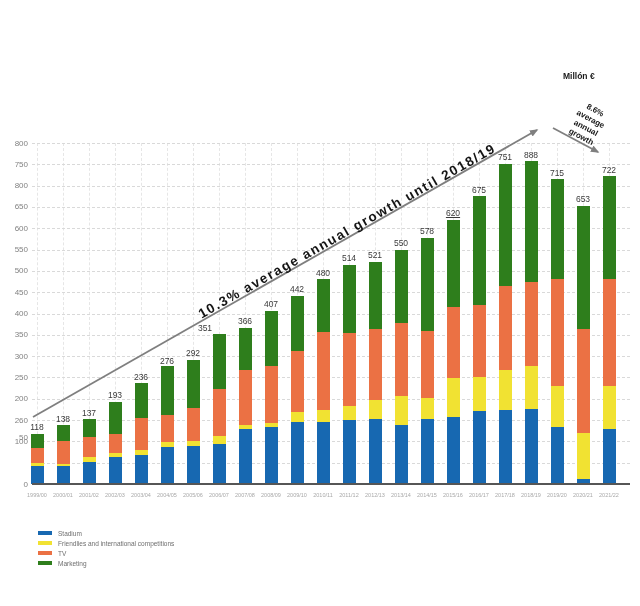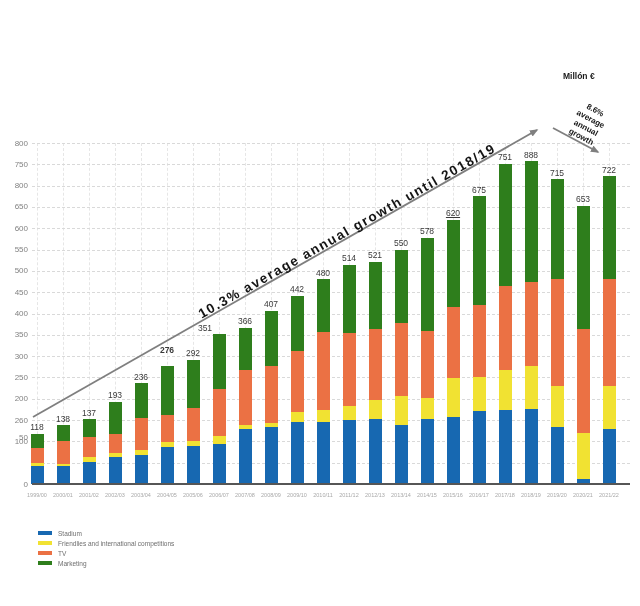--- a/index.html
+++ b/index.html
@@ -129,21 +129,21 @@
       <div class="bar-seg" style="left: 134.5px; top: 454.589px; height: 29.4112px; background: rgb(23, 104, 177);"></div>
       <div class="bar-seg" style="left: 134.5px; top: 450.326px; height: 4.2625px; background: rgb(241, 226, 50);"></div>
       <div class="bar-seg" style="left: 134.5px; top: 417.931px; height: 32.395px; background: rgb(235, 113, 68);"></div>
       <div class="bar-seg" style="left: 134.5px; top: 383.405px; height: 34.5262px; background: rgb(46, 126, 28);"></div>
       <div class="bar-label" style="left: 125px; top: 371.905px;">236</div>
       <div class="x-tick" style="left: 128px; top: 492px;">2003/04</div>
       <div class="bar-seg" style="left: 160.5px; top: 447.342px; height: 36.6575px; background: rgb(23, 104, 177);"></div>
       <div class="bar-seg" style="left: 160.5px; top: 442.228px; height: 5.115px; background: rgb(241, 226, 50);"></div>
       <div class="bar-seg" style="left: 160.5px; top: 415.374px; height: 26.8538px; background: rgb(235, 113, 68);"></div>
       <div class="bar-seg" style="left: 160.5px; top: 366.355px; height: 49.0187px; background: rgb(46, 126, 28);"></div>
-      <div class="bar-label" style="left: 151px; top: 345px; font-weight: bold;">276</div>
+      <div class="bar-label" style="left: 151px; top: 356px;">276</div>
       <div class="x-tick" style="left: 154px; top: 492px;">2004/05</div>
       <div class="bar-seg" style="left: 186.5px; top: 446.064px; height: 37.9363px; background: rgb(23, 104, 177);"></div>
       <div class="bar-seg" style="left: 186.5px; top: 440.522px; height: 5.54125px; background: rgb(241, 226, 50);"></div>
       <div class="bar-seg" style="left: 186.5px; top: 408.127px; height: 32.395px; background: rgb(235, 113, 68);"></div>
       <div class="bar-seg" style="left: 186.5px; top: 359.535px; height: 48.5925px; background: rgb(46, 126, 28);"></div>
       <div class="bar-label" style="left: 177px; top: 348.035px;">292</div>
       <div class="x-tick" style="left: 180px; top: 492px;">2005/06</div>
       <div class="bar-seg" style="left: 212.5px; top: 443.506px; height: 40.4937px; background: rgb(23, 104, 177);"></div>
       <div class="bar-seg" style="left: 212.5px; top: 435.834px; height: 7.6725px; background: rgb(241, 226, 50);"></div>
       <div class="bar-seg" style="left: 212.5px; top: 388.52px; height: 47.3137px; background: rgb(235, 113, 68);"></div>

